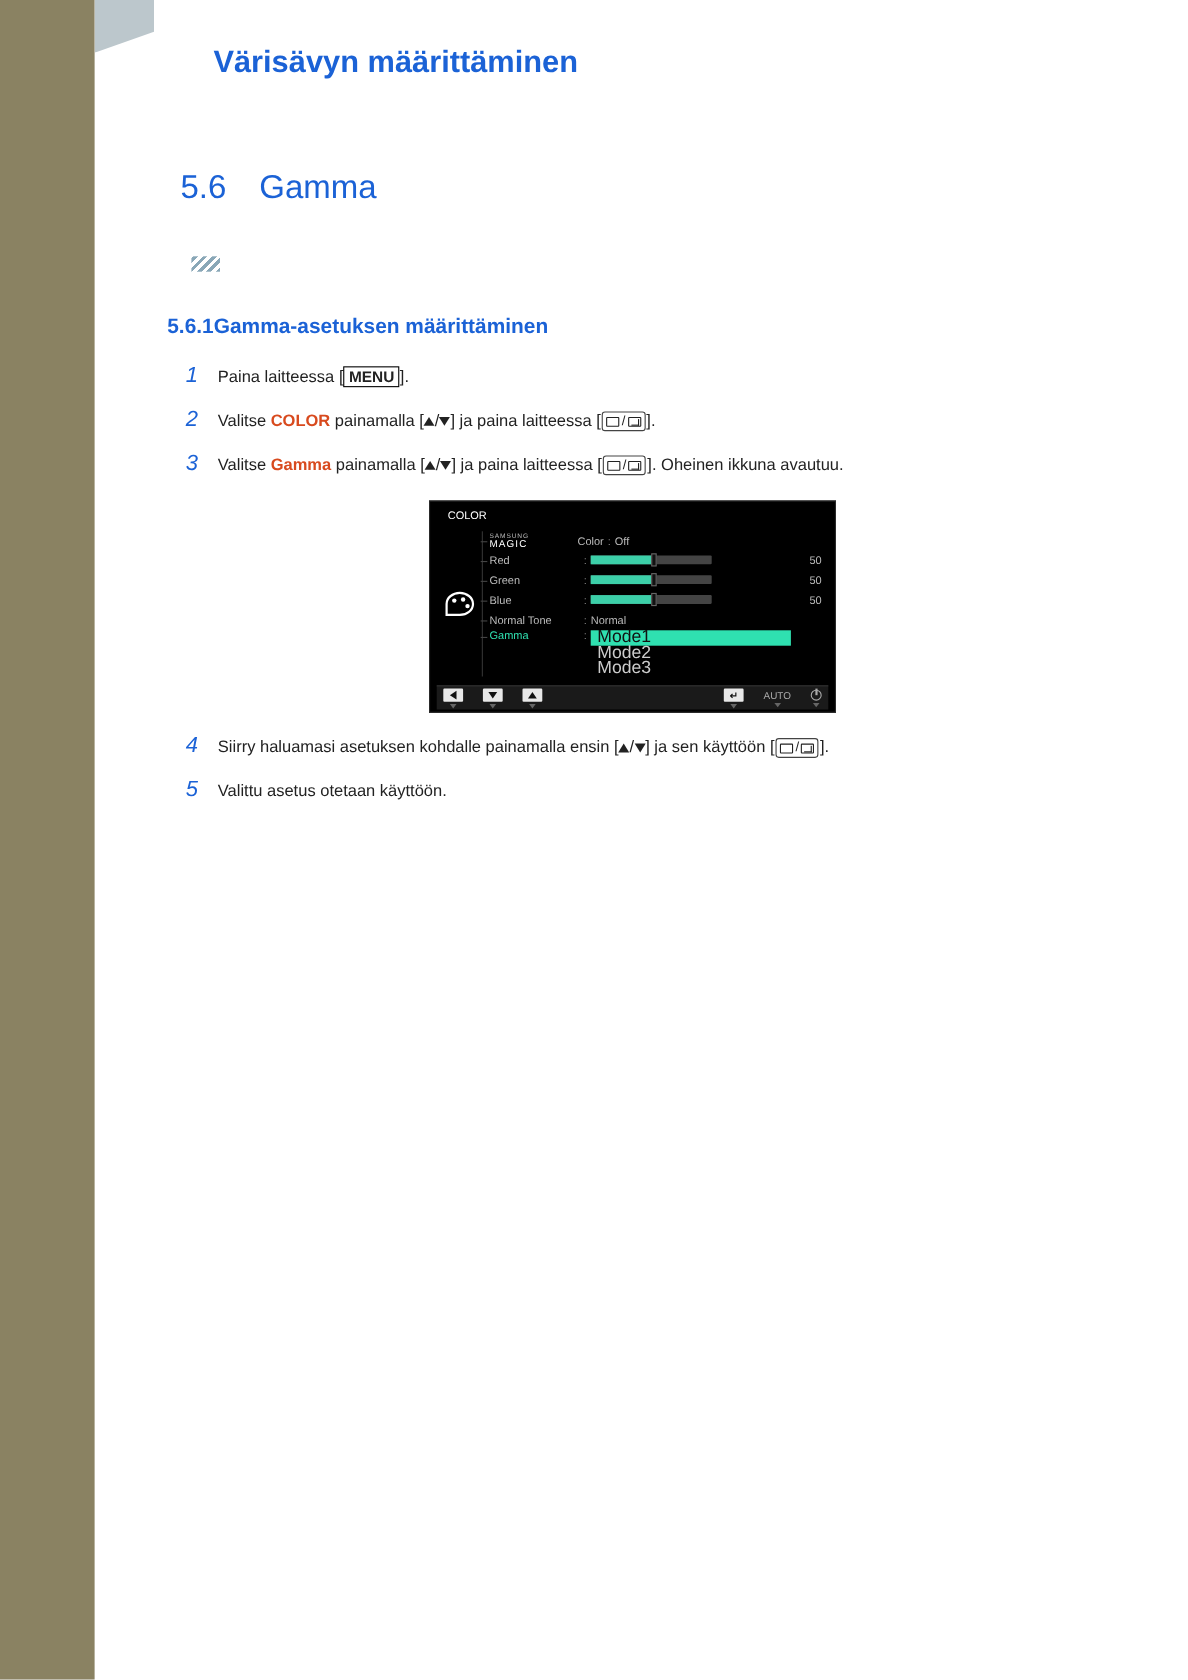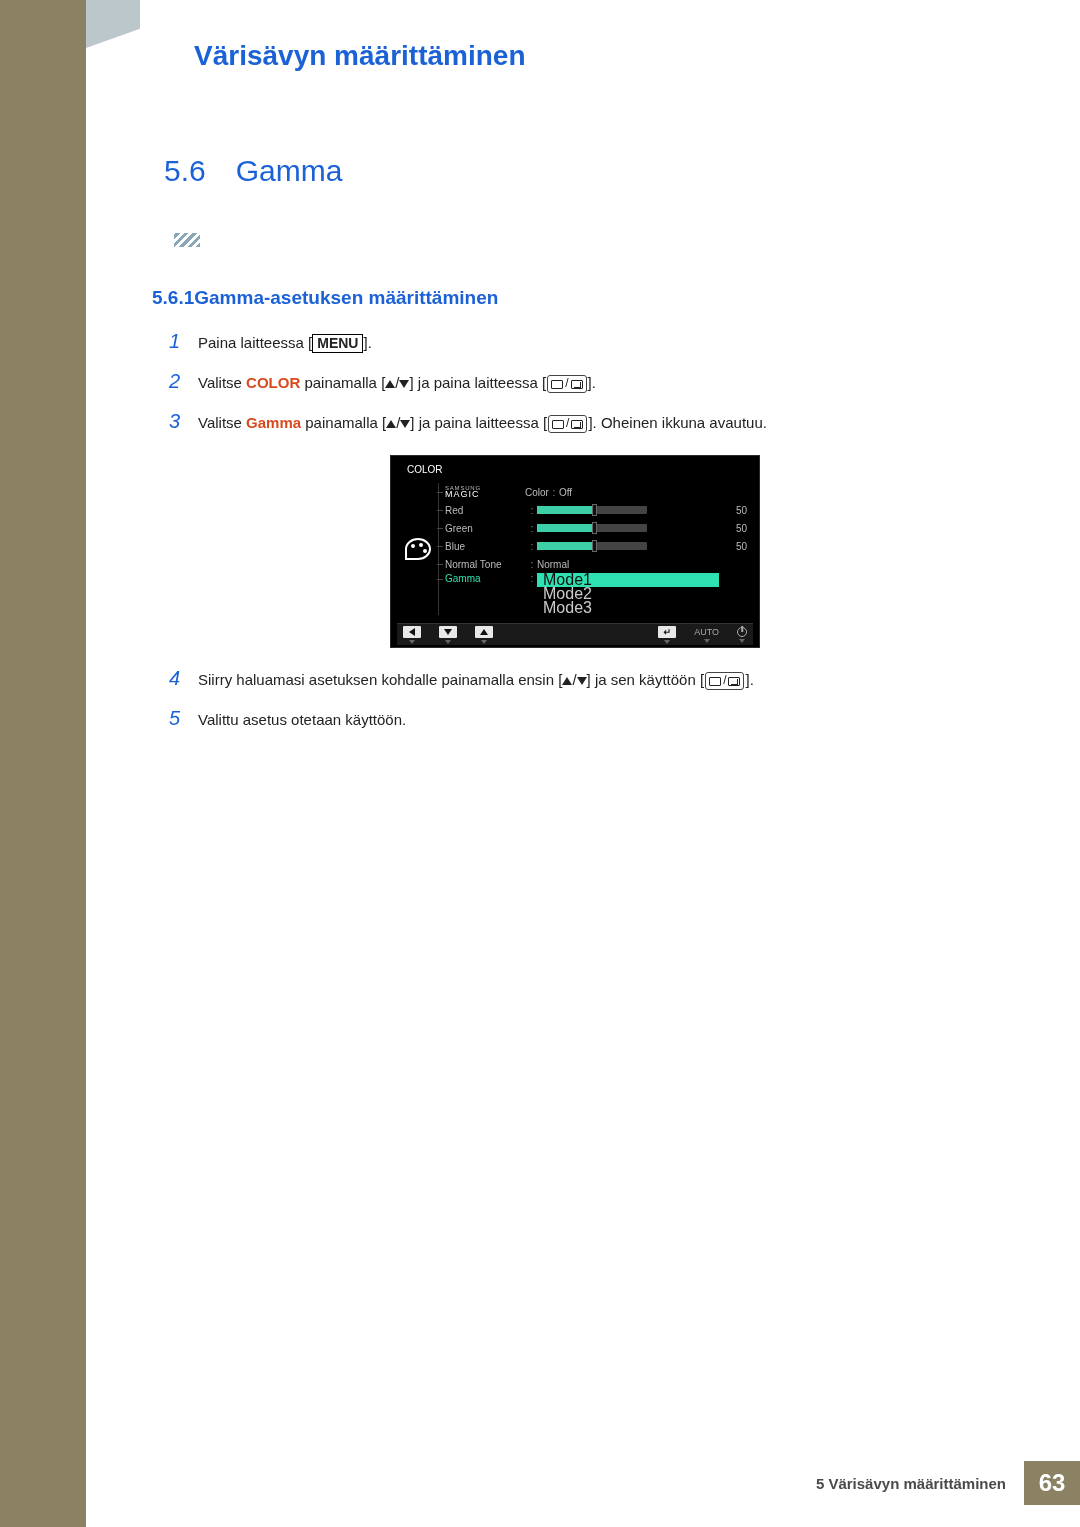--- a/index.html
+++ b/index.html
@@ -367,17 +367,13 @@
             </span><span>].</span>
         </div>
       </li>
       <li>
         <span class="n">5</span>
         <div>Valittu asetus otetaan käyttöön.</div>
       </li>
     </ol>
   </div>
 
-  <div class="footer">
-    <div class="chap">5 Värisävyn määrittäminen</div>
-    <div class="pg">63</div>
-  </div>
 </div>
 
 </body></html>

